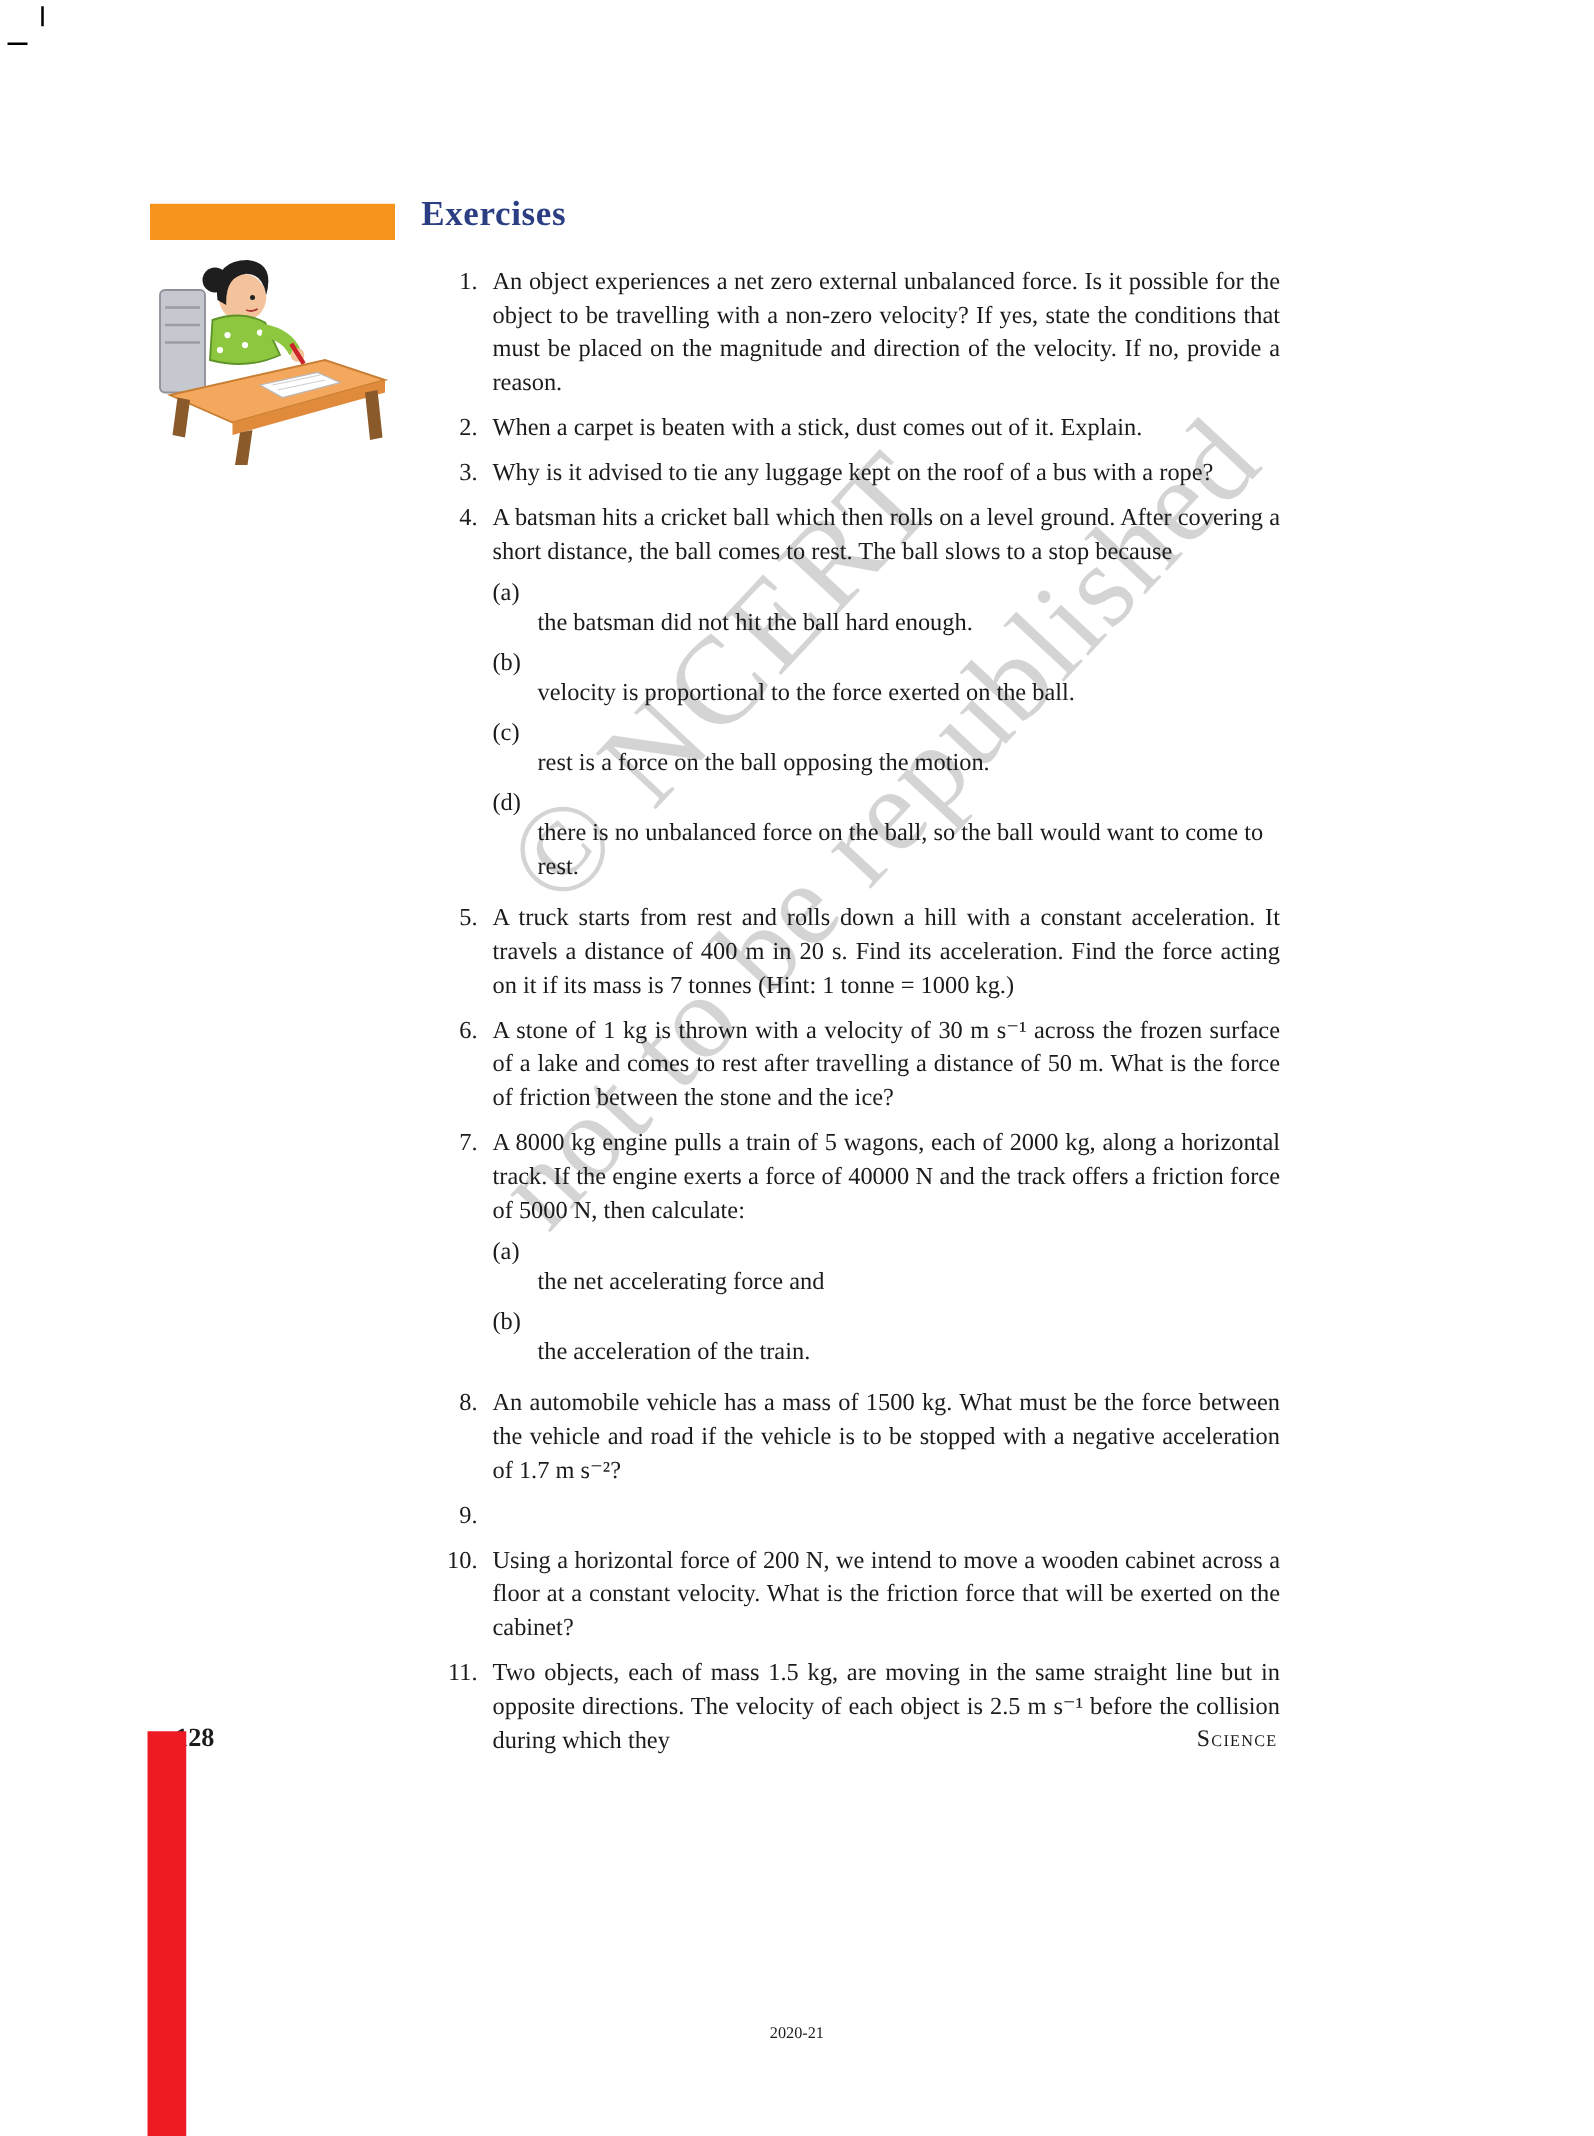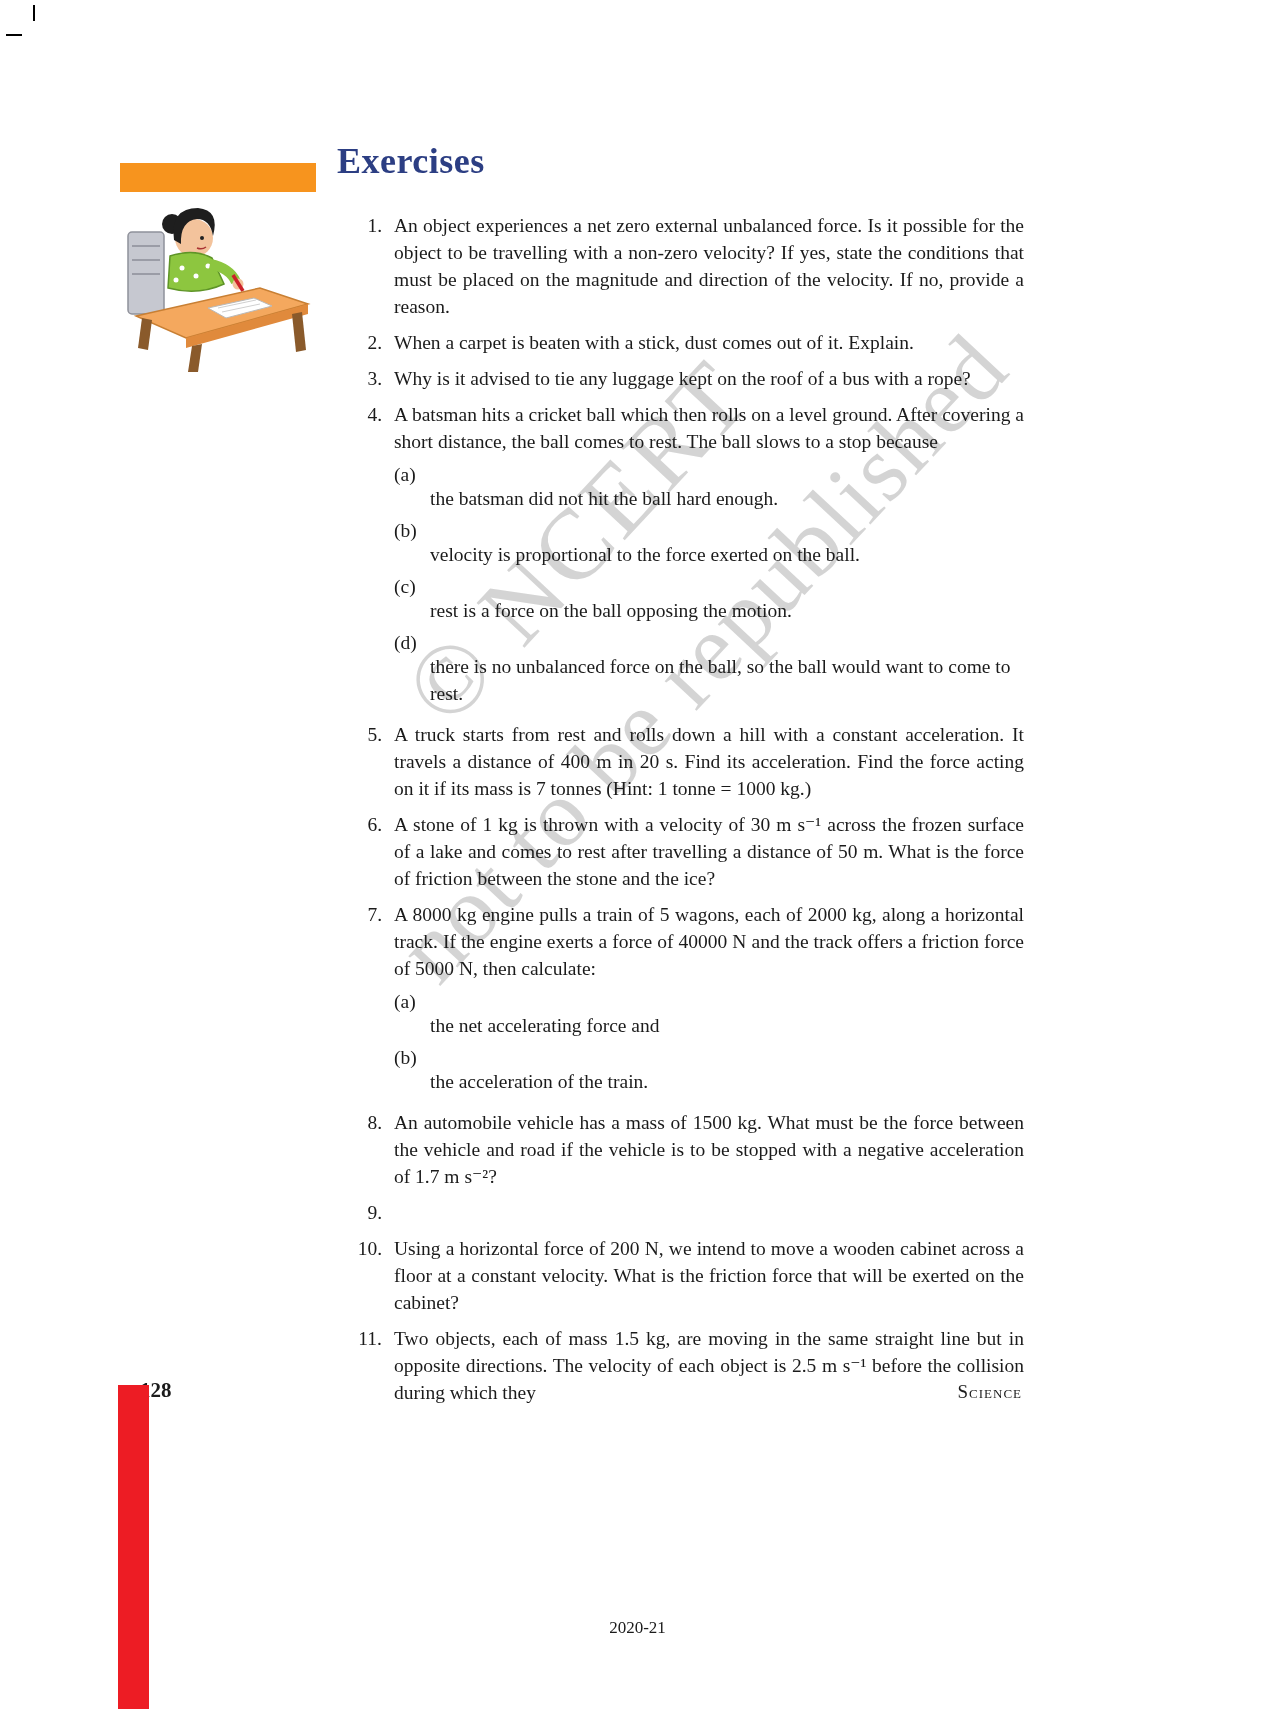--- a/index.html
+++ b/index.html
@@ -21,21 +21,21 @@
     color:rgba(160,160,160,0.45);
   }
   .watermark .wm-line1{font-size:100px;letter-spacing:4px;line-height:170px;}
   .watermark .wm-line2{font-size:95px;letter-spacing:2px;line-height:170px;}
 
   .content{position:relative;z-index:1;}
 
   
   .header-bar{position:absolute;left:120px;top:163px;width:196px;height:29px;background:#f7941e;}
   .page-title{
-    position:absolute;left:337px;top:140px;font-size:36px;font-weight:bold;
+    position:absolute;left:337px;top:156px;font-size:28px;font-weight:bold;
     color:#2c3e83;letter-spacing:0.5px;
   }
 
   
   .illustration{position:absolute;left:110px;top:196px;width:212px;height:178px;}
 
   
   .exercise-list{
     position:absolute;left:340px;top:212px;width:684px;
     list-style:none;margin:0;padding:0;
@@ -49,21 +49,21 @@
   .opt{display:flex;margin-bottom:5px;}
   .opt-label{flex:none;width:36px;}
   .opt-text{flex:1;margin-top:24px;}
   .ex-inline-options{display:grid;grid-template-columns:141px 153px 178px auto;margin-top:6px;}
   .formula{font-style:italic;}
 
   
   .footer-pagenum{position:absolute;left:140px;top:1378px;font-size:21px;font-weight:bold;}
   .footer-book{position:absolute;right:253px;top:1381px;font-size:19px;font-variant:small-caps;letter-spacing:1px;}
   .red-bar{position:absolute;left:118px;top:1385px;width:31px;height:324px;background:#ed1c24;}
-  .footer-year{position:absolute;left:0;top:1618px;width:100%;text-align:center;font-size:17px;}
+  .footer-year{position:absolute;left:0;top:1618px;width:100%;text-align:center;font-size:13px;}
 </style>
 </head>
 <body>
 
 <div class="page">
 
   <div class="crop crop-h"></div>
   <div class="crop crop-v"></div>
 
   <div class="watermark">

